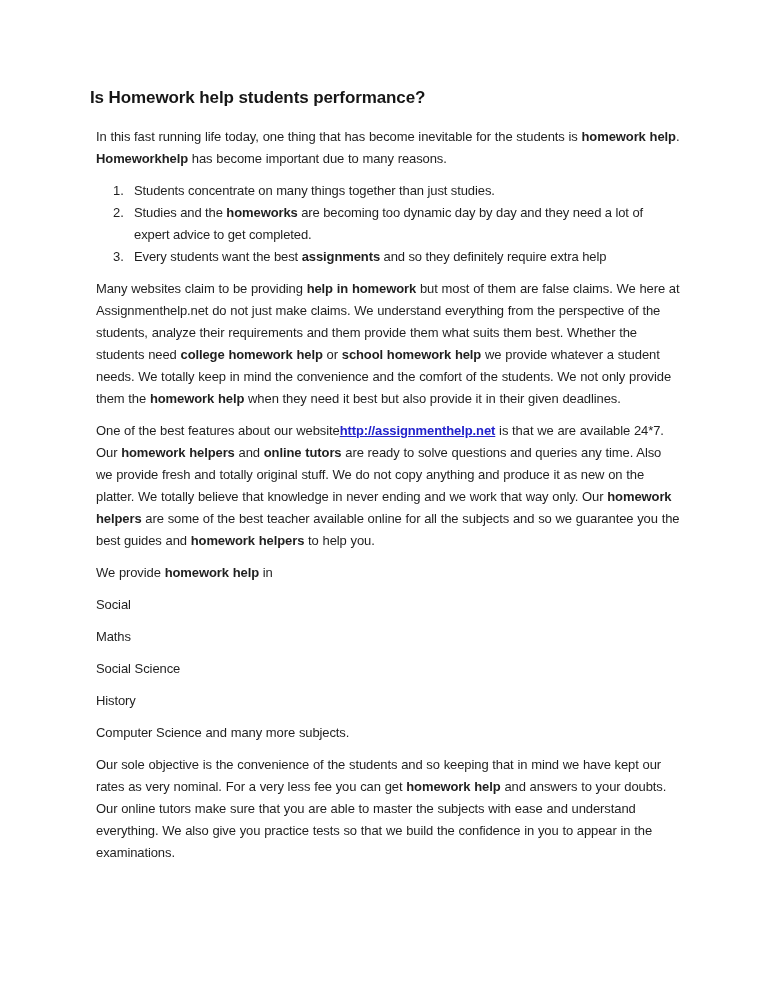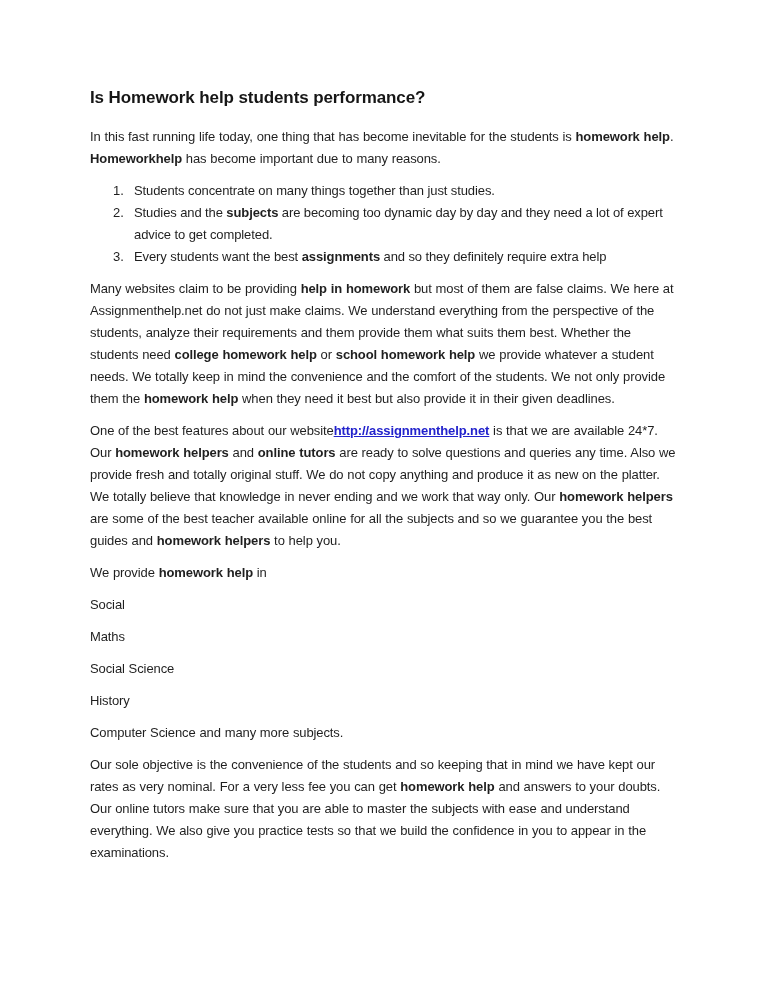--- a/index.html
+++ b/index.html
@@ -25,21 +25,21 @@
     font-size: 17px;
     font-weight: bold;
     letter-spacing: -0.1px;
     margin: 0 0 18px 0;
     color: #161616;
   }
   .doc p {
     font-size: 13px;
     line-height: 22px;
     letter-spacing: -0.1px;
-    margin: 0 0 10px 0;
+    margin: 0 0 10px 6px;
     word-spacing: 0.3px;
   }
   .doc .olist {
     margin: 0 0 10px 23px;
     font-size: 13px;
     line-height: 22px;
     letter-spacing: -0.1px;
   }
   .doc .li {
     display: flex;
@@ -67,21 +67,21 @@
   <main class="doc" id="doc">
       <h1><span>Is Homework help students performance?</span></h1>
       <p><span>In this fast running life today, one thing that has become inevitable for the students is </span><span class="b">homework help</span><span>. </span><span class="b">Homeworkhelp</span><span> has become important due to many reasons.</span></p>
       <div class="olist">
         <div class="li">
           <span class="num">1.</span>
           <span class="runs"><span>Students concentrate on many things together than just studies.</span></span>
         </div>
         <div class="li">
           <span class="num">2.</span>
-          <span class="runs"><span>Studies and the </span><span class="b">subjects</span><span> are becoming too dynamic day by day and they need a lot of expert advice to get completed.</span></span>
+          <span class="runs"><span>Studies and the </span><span class="b">homeworks</span><span> are becoming too dynamic day by day and they need a lot of expert advice to get completed.</span></span>
         </div>
         <div class="li">
           <span class="num">3.</span>
           <span class="runs"><span>Every students want the best </span><span class="b">assignments</span><span> and so they definitely require extra help</span></span>
         </div>
       </div>
       <p><span>Many websites claim to be providing </span><span class="b">help in homework</span><span> but most of them are false claims. We here at Assignmenthelp.net do not just make claims. We understand everything from the perspective of the students, analyze their requirements and them provide them what suits them best. Whether the students need </span><span class="b">college homework help</span><span> or </span><span class="b">school homework help</span><span> we provide whatever a student needs. We totally keep in mind the convenience and the comfort of the students.  We not only provide them the </span><span class="b">homework help</span><span> when they need it best but also provide it in their given deadlines.</span></p>
       <p><span>One of the best features about our website</span><a class="doc-link b" href="#" style="color: rgb(34, 34, 204);">http://assignmenthelp.net</a><span> is that we are available 24*7. Our </span><span class="b">homework helpers</span><span> and </span><span class="b">online tutors</span><span> are ready to solve questions and queries any time. Also we provide fresh and totally original stuff. We do not copy anything and produce it as new on the platter. We totally believe that knowledge in never ending and we work that way only. Our </span><span class="b">homework helpers</span><span> are some of the best teacher available online for all the subjects and so we guarantee you the best guides and </span><span class="b">homework helpers</span><span> to help you.</span></p>
       <p><span>We provide </span><span class="b">homework help</span><span> in</span></p>
       <p><span>Social</span></p>

